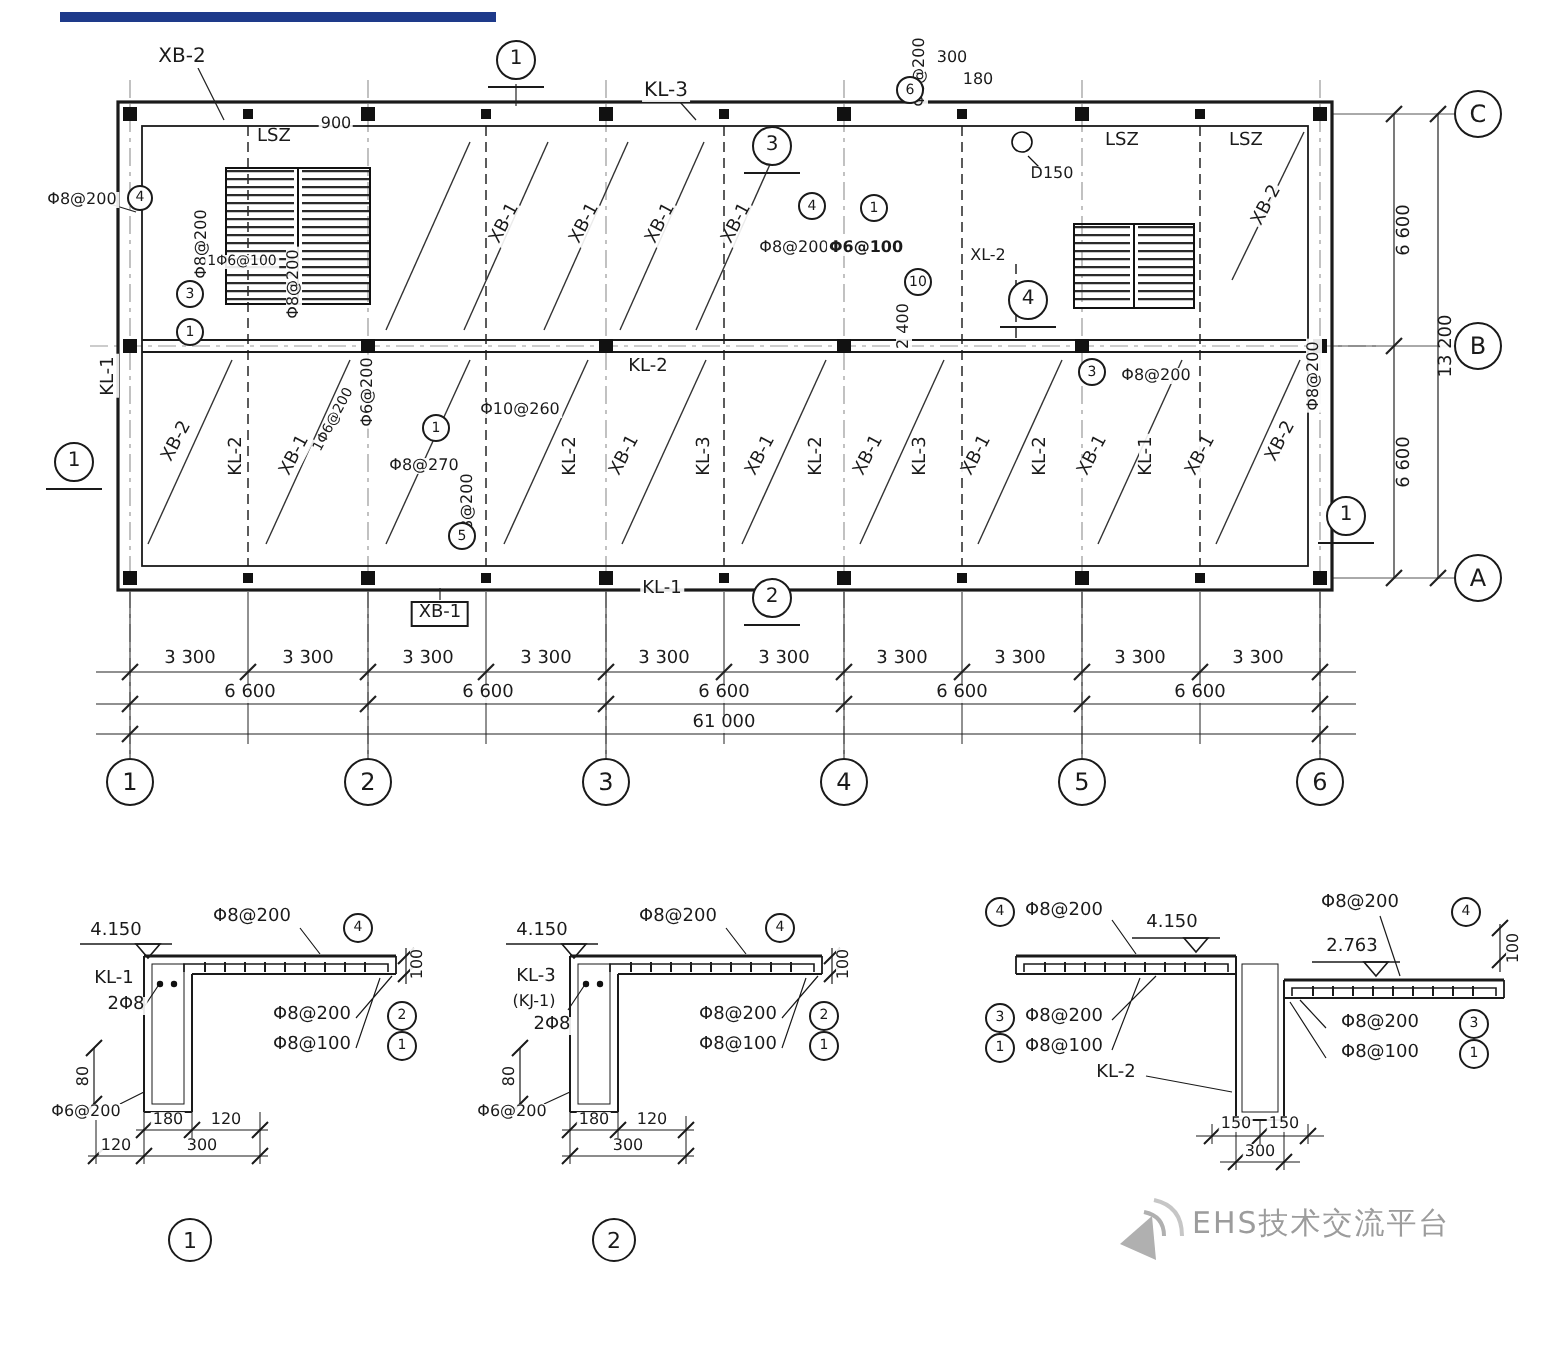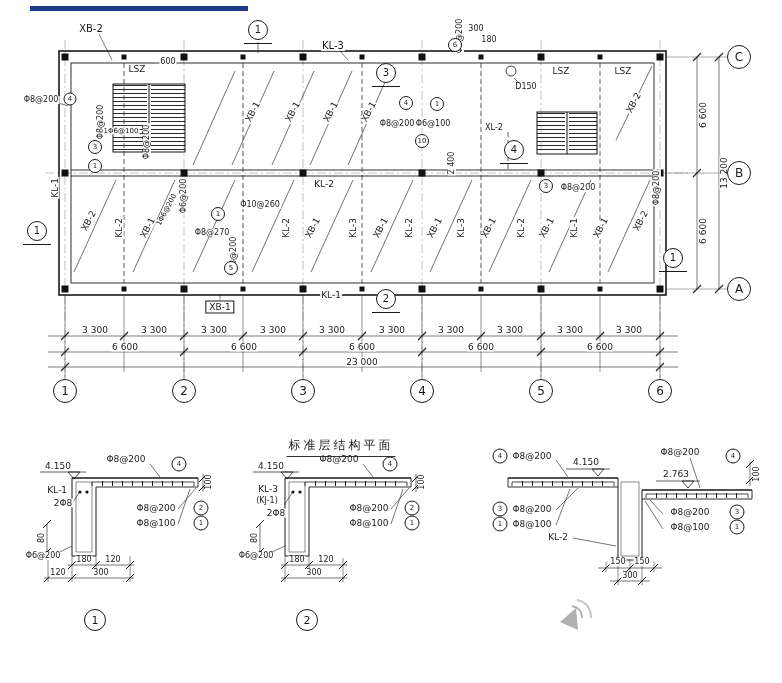--- a/index.html
+++ b/index.html
@@ -235,31 +235,31 @@
   </svg>
 
   <div class="label-layer">
       <div class="lbl" style="left: 91px; top: 29px; transform: translate(-50%, -50%);">XB-2</div>
       <div class="lbl" style="left: 333px; top: 46px; transform: translate(-50%, -50%);">KL-3</div>
       <div class="lbl" style="left: 460px; top: 36px; font-size: 8px; transform: translate(-50%, -50%) rotate(-90deg);">Φ6@200</div>
       <div class="lbl" style="left: 476px; top: 29px; font-size: 8px; transform: translate(-50%, -50%);">300</div>
       <div class="lbl" style="left: 489px; top: 40px; font-size: 8px; transform: translate(-50%, -50%);">180</div>
       <div class="lbl" style="left: 526px; top: 87px; font-size: 8px; transform: translate(-50%, -50%);">D150</div>
       <div class="lbl" style="left: 137px; top: 69px; font-size: 9px; transform: translate(-50%, -50%);">LSZ</div>
-      <div class="lbl" style="left: 168px; top: 62px; font-size: 8px; transform: translate(-50%, -50%);">600</div>
+      <div class="lbl" style="left: 168px; top: 62px; font-size: 8px; transform: translate(-50%, -50%);">900</div>
       <div class="lbl" style="left: 561px; top: 71px; font-size: 9px; transform: translate(-50%, -50%);">LSZ</div>
       <div class="lbl" style="left: 623px; top: 71px; font-size: 9px; transform: translate(-50%, -50%);">LSZ</div>
       <div class="lbl" style="left: 41px; top: 100px; font-size: 8px; transform: translate(-50%, -50%);">Φ8@200</div>
       <div class="lbl" style="left: 101px; top: 122px; font-size: 8px; transform: translate(-50%, -50%) rotate(-90deg);">Φ8@200</div>
       <div class="lbl" style="left: 121px; top: 131px; font-size: 7px; transform: translate(-50%, -50%);">1Φ6@100</div>
       <div class="lbl" style="left: 147px; top: 142px; font-size: 8px; transform: translate(-50%, -50%) rotate(-90deg);">Φ8@200</div>
       <div class="lbl" style="left: 184px; top: 196px; font-size: 8px; transform: translate(-50%, -50%) rotate(-90deg);">Φ6@200</div>
       <div class="lbl" style="left: 167px; top: 210px; font-size: 7px; transform: translate(-50%, -50%) rotate(-62deg);">1Φ6@200</div>
       <div class="lbl" style="left: 397px; top: 124px; font-size: 8px; transform: translate(-50%, -50%);">Φ8@200</div>
-      <div class="lbl" style="left: 433px; top: 124px; font-size: 8px; transform: translate(-50%, -50%);">Φ6@100</div>
+      <div class="lbl" style="left: 433px; top: 124px; font-size: 8px; transform: translate(-50%, -50%); font-weight: bold;">Φ6@100</div>
       <div class="lbl" style="left: 494px; top: 128px; font-size: 8px; transform: translate(-50%, -50%);">XL-2</div>
       <div class="lbl" style="left: 452px; top: 163px; font-size: 8px; transform: translate(-50%, -50%) rotate(-90deg);">2 400</div>
       <div class="lbl" style="left: 324px; top: 184px; font-size: 9px; transform: translate(-50%, -50%);">KL-2</div>
       <div class="lbl" style="left: 331px; top: 295px; font-size: 9px; transform: translate(-50%, -50%);">KL-1</div>
       <div class="lbl boxed" style="left: 220px; top: 307px; font-size: 9px; transform: translate(-50%, -50%);">XB-1</div>
       <div class="lbl" style="left: 55px; top: 188px; font-size: 9px; transform: translate(-50%, -50%) rotate(-90deg);">KL-1</div>
       <div class="lbl" style="left: 260px; top: 205px; font-size: 8px; transform: translate(-50%, -50%);">Φ10@260</div>
       <div class="lbl" style="left: 212px; top: 233px; font-size: 8px; transform: translate(-50%, -50%);">Φ8@270</div>
       <div class="lbl" style="left: 234px; top: 254px; font-size: 8px; transform: translate(-50%, -50%) rotate(-90deg);">Φ8@200</div>
       <div class="lbl" style="left: 578px; top: 188px; font-size: 8px; transform: translate(-50%, -50%);">Φ8@200</div>
@@ -296,21 +296,21 @@
       <div class="lbl" style="left: 392px; top: 330px; font-size: 9px; transform: translate(-50%, -50%);">3 300</div>
       <div class="lbl" style="left: 451px; top: 330px; font-size: 9px; transform: translate(-50%, -50%);">3 300</div>
       <div class="lbl" style="left: 510px; top: 330px; font-size: 9px; transform: translate(-50%, -50%);">3 300</div>
       <div class="lbl" style="left: 570px; top: 330px; font-size: 9px; transform: translate(-50%, -50%);">3 300</div>
       <div class="lbl" style="left: 629px; top: 330px; font-size: 9px; transform: translate(-50%, -50%);">3 300</div>
       <div class="lbl" style="left: 125px; top: 347px; font-size: 9px; transform: translate(-50%, -50%);">6 600</div>
       <div class="lbl" style="left: 244px; top: 347px; font-size: 9px; transform: translate(-50%, -50%);">6 600</div>
       <div class="lbl" style="left: 362px; top: 347px; font-size: 9px; transform: translate(-50%, -50%);">6 600</div>
       <div class="lbl" style="left: 481px; top: 347px; font-size: 9px; transform: translate(-50%, -50%);">6 600</div>
       <div class="lbl" style="left: 600px; top: 347px; font-size: 9px; transform: translate(-50%, -50%);">6 600</div>
-      <div class="lbl" style="left: 362px; top: 362px; font-size: 9px; transform: translate(-50%, -50%);">23 000</div>
+      <div class="lbl" style="left: 362px; top: 362px; font-size: 9px; transform: translate(-50%, -50%);">61 000</div>
       <div class="lbl" style="left: 58px; top: 466px; font-size: 9px; transform: translate(-50%, -50%);">4.150</div>
       <div class="lbl" style="left: 126px; top: 459px; font-size: 9px; transform: translate(-50%, -50%);">Φ8@200</div>
       <div class="lbl" style="left: 209px; top: 482px; font-size: 8px; transform: translate(-50%, -50%) rotate(-90deg);">100</div>
       <div class="lbl" style="left: 57px; top: 490px; font-size: 9px; transform: translate(-50%, -50%);">KL-1</div>
       <div class="lbl" style="left: 63px; top: 503px; font-size: 9px; transform: translate(-50%, -50%);">2Φ8</div>
       <div class="lbl" style="left: 156px; top: 508px; font-size: 9px; transform: translate(-50%, -50%);">Φ8@200</div>
       <div class="lbl" style="left: 156px; top: 523px; font-size: 9px; transform: translate(-50%, -50%);">Φ8@100</div>
       <div class="lbl" style="left: 42px; top: 538px; font-size: 8px; transform: translate(-50%, -50%) rotate(-90deg);">80</div>
       <div class="lbl" style="left: 43px; top: 556px; font-size: 8px; transform: translate(-50%, -50%);">Φ6@200</div>
       <div class="lbl" style="left: 84px; top: 560px; font-size: 8px; transform: translate(-50%, -50%);">180</div>
@@ -354,21 +354,21 @@
       <div class="circ" style="width: 24px; height: 24px; left: 739px; top: 289px; font-size: 12px;">A</div>
       <div class="circ bar" style="width: 20px; height: 20px; left: 258px; top: 30px; font-size: 10px;">1</div>
       <div class="circ bar" style="width: 20px; height: 20px; left: 386px; top: 73px; font-size: 10px;">3</div>
       <div class="circ bar" style="width: 20px; height: 20px; left: 514px; top: 150px; font-size: 10px;">4</div>
       <div class="circ bar" style="width: 20px; height: 20px; left: 386px; top: 299px; font-size: 10px;">2</div>
       <div class="circ bar" style="width: 20px; height: 20px; left: 37px; top: 231px; font-size: 10px;">1</div>
       <div class="circ bar" style="width: 20px; height: 20px; left: 673px; top: 258px; font-size: 10px;">1</div>
       <div class="circ" style="width: 14px; height: 14px; left: 455px; top: 45px; font-size: 7px;">6</div>
       <div class="circ" style="width: 14px; height: 14px; left: 406px; top: 103px; font-size: 7px;">4</div>
       <div class="circ" style="width: 14px; height: 14px; left: 437px; top: 104px; font-size: 7px;">1</div>
-      <div class="circ" style="width: 14px; height: 14px; left: 422px; top: 141px; font-size: 7px;">10</div>
+      <div class="circ" style="width: 14px; height: 14px; left: 459px; top: 141px; font-size: 7px;">10</div>
       <div class="circ" style="width: 14px; height: 14px; left: 218px; top: 214px; font-size: 7px;">1</div>
       <div class="circ" style="width: 14px; height: 14px; left: 231px; top: 268px; font-size: 7px;">5</div>
       <div class="circ" style="width: 14px; height: 14px; left: 546px; top: 186px; font-size: 7px;">3</div>
       <div class="circ" style="width: 14px; height: 14px; left: 95px; top: 147px; font-size: 7px;">3</div>
       <div class="circ" style="width: 14px; height: 14px; left: 95px; top: 166px; font-size: 7px;">1</div>
       <div class="circ" style="width: 13px; height: 13px; left: 70px; top: 99px; font-size: 7px;">4</div>
       <div class="circ" style="width: 15px; height: 15px; left: 179px; top: 464px; font-size: 7px;">4</div>
       <div class="circ" style="width: 15px; height: 15px; left: 201px; top: 508px; font-size: 7px;">2</div>
       <div class="circ" style="width: 15px; height: 15px; left: 201px; top: 523px; font-size: 7px;">1</div>
       <div class="circ" style="width: 22px; height: 22px; left: 95px; top: 620px; font-size: 11px;">1</div>
@@ -377,14 +377,14 @@
       <div class="circ" style="width: 15px; height: 15px; left: 412px; top: 523px; font-size: 7px;">1</div>
       <div class="circ" style="width: 22px; height: 22px; left: 307px; top: 620px; font-size: 11px;">2</div>
       <div class="circ" style="width: 15px; height: 15px; left: 500px; top: 456px; font-size: 7px;">4</div>
       <div class="circ" style="width: 15px; height: 15px; left: 733px; top: 456px; font-size: 7px;">4</div>
       <div class="circ" style="width: 15px; height: 15px; left: 500px; top: 509px; font-size: 7px;">3</div>
       <div class="circ" style="width: 15px; height: 15px; left: 500px; top: 524px; font-size: 7px;">1</div>
       <div class="circ" style="width: 15px; height: 15px; left: 737px; top: 512px; font-size: 7px;">3</div>
       <div class="circ" style="width: 15px; height: 15px; left: 737px; top: 527px; font-size: 7px;">1</div>
     </div>
 
-  <div class="plan-title">标准层结构平面</div>
+  <div class="watermark-text">EHS技术交流平台</div>
 </div>
 
 </body></html>

